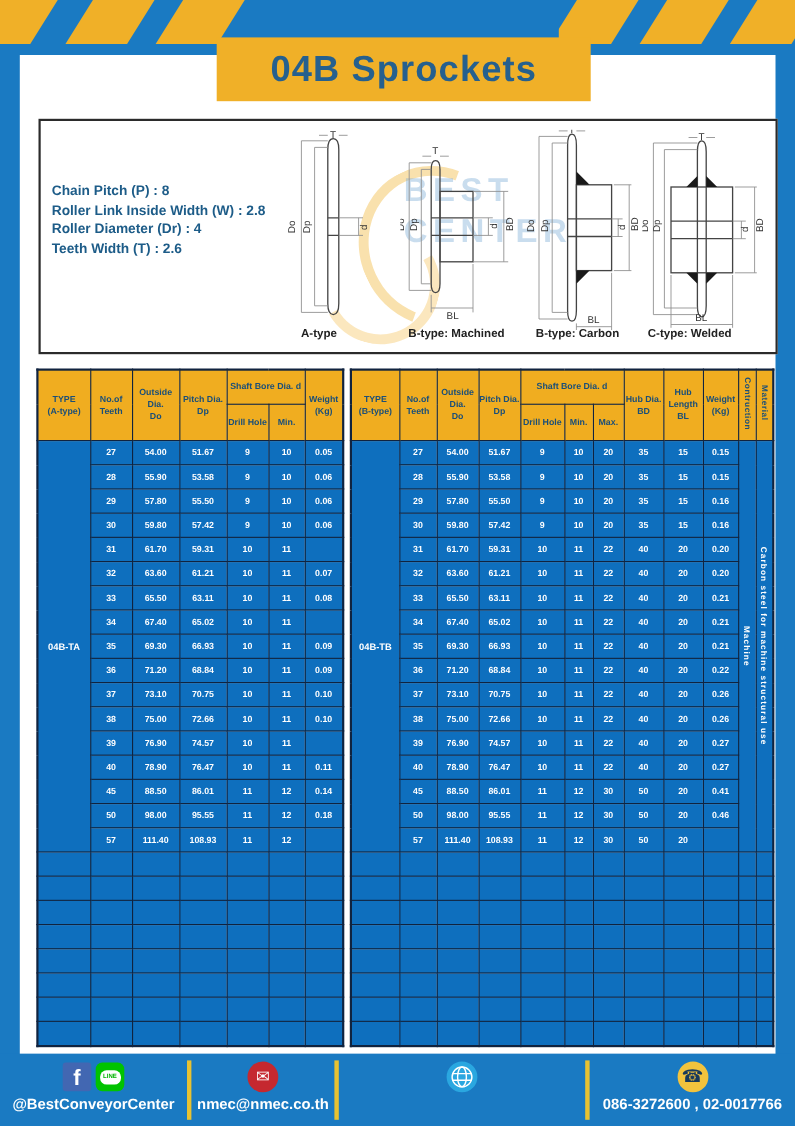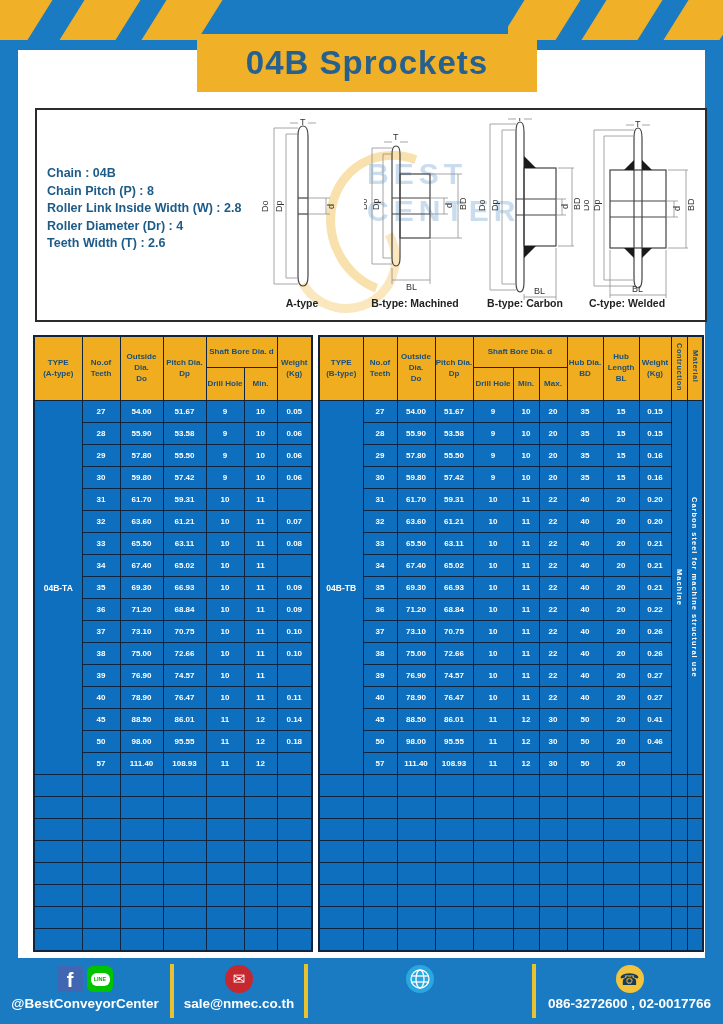--- a/index.html
+++ b/index.html
@@ -27,21 +27,21 @@
   .diagram-box{position:absolute;left:35px;top:108px;width:668px;height:210px;border:2px solid #2b2b2b;background:#fff;z-index:2;}
   .specs{position:absolute;left:10px;top:55px;color:#1d5c88;font-size:12.5px;font-weight:bold;line-height:17.5px;white-space:nowrap;z-index:2;}
   .watermark{position:absolute;left:330px;top:45px;color:rgba(120,170,212,0.40);font-size:30px;font-weight:bold;letter-spacing:5px;line-height:37px;z-index:0;}
   .wm-arc{position:absolute;border:9px solid transparent;border-radius:50%;z-index:0;}
   .arc1{left:290px;top:40px;width:120px;height:130px;border-left-color:rgba(240,176,40,.38);border-top-color:rgba(240,176,40,.38);transform:rotate(-25deg);}
   .arc2{left:255px;top:95px;width:90px;height:90px;border-right-color:rgba(240,176,40,.30);border-bottom-color:rgba(240,176,40,.30);transform:rotate(15deg);}
   .diag{position:absolute;top:8px;z-index:1;}
   .diag svg{display:block;}
   .d-a{left:215px}.d-bm{left:327px}.d-bw{left:437px}.d-cw{left:547px}
   .diag-label{position:absolute;top:187px;width:130px;text-align:center;color:#222;font-size:10.5px;font-weight:bold;z-index:1;}
-  .la{left:200px}.lbm{left:313px}.lbw{left:423px}.lcw{left:525px}
+  .la{left:188px}.lbm{left:313px}.lbw{left:423px}.lcw{left:525px}
   .part{stroke:#444;stroke-width:1.2;fill:none;}
   .dline{stroke:#909090;stroke-width:0.8;fill:none;}
   .weld{fill:#1a1a1a;stroke:none;}
   .dimtext{fill:#333;font-size:9px;font-family:"Liberation Sans",sans-serif;}
   
   .tbl{position:absolute;top:335px;border-collapse:collapse;table-layout:fixed;z-index:2;}
   .tbl-a{left:33px;width:278px;}
   .tbl-b{left:318px;width:384px;}
   .tbl,.tbl th,.tbl td{border:1px solid #10233f;}
   .tbl{border-width:2px;}
@@ -85,21 +85,20 @@
 
 <div class="diagram-box">
   <div class="wm-arc arc1"></div>
   <div class="wm-arc arc2"></div>
   <div class="watermark">
     <div>BEST</div>
     <div>CENTER</div>
   </div>
 
   <div class="specs">
-    <div>Chain : 04B</div>
     <div>Chain Pitch (P) : 8</div>
     <div>Roller Link Inside Width (W) : 2.8</div>
     <div>Roller Diameter (Dr) : 4</div>
     <div>Teeth Width (T) : 2.6</div>
   </div>
 
   <div class="diag d-a">
     <svg width="100" height="176" viewBox="0 0 100 176">
       <path class="part" d="M46 18 Q46 8 51 8 Q56 8 56 18 L56 158 Q56 168 51 168 Q46 168 46 158 Z"></path>
       <line class="part" x1="46" y1="80" x2="56" y2="80"></line>
@@ -858,21 +857,21 @@
         <div class="line-bubble">LINE</div>
       </div>
     </div>
     <div class="flabel">@BestConveyorCenter</div>
   </div>
   <div class="fdiv"></div>
   <div class="fsec fs2">
     <div class="ficons">
       <div class="mail-icon">✉</div>
     </div>
-    <div class="flabel">sale@nmec.co.th</div>
+    <div class="flabel">nmec@nmec.co.th</div>
   </div>
   <div class="fdiv"></div>
   <div class="fsec fs3">
     <div class="ficons">
       <svg width="30" height="30">
         <circle cx="15" cy="15" r="14" fill="#2aa7e0"></circle>
         <circle cx="15" cy="15" r="9" fill="none" stroke="#ffffff" stroke-width="1.3"></circle>
         <ellipse cx="15" cy="15" rx="4" ry="9" fill="none" stroke="#ffffff" stroke-width="1.3"></ellipse>
         <line x1="6" y1="12" x2="24" y2="12" stroke="#ffffff" stroke-width="1.3"></line>
         <line x1="6" y1="18" x2="24" y2="18" stroke="#ffffff" stroke-width="1.3"></line>

